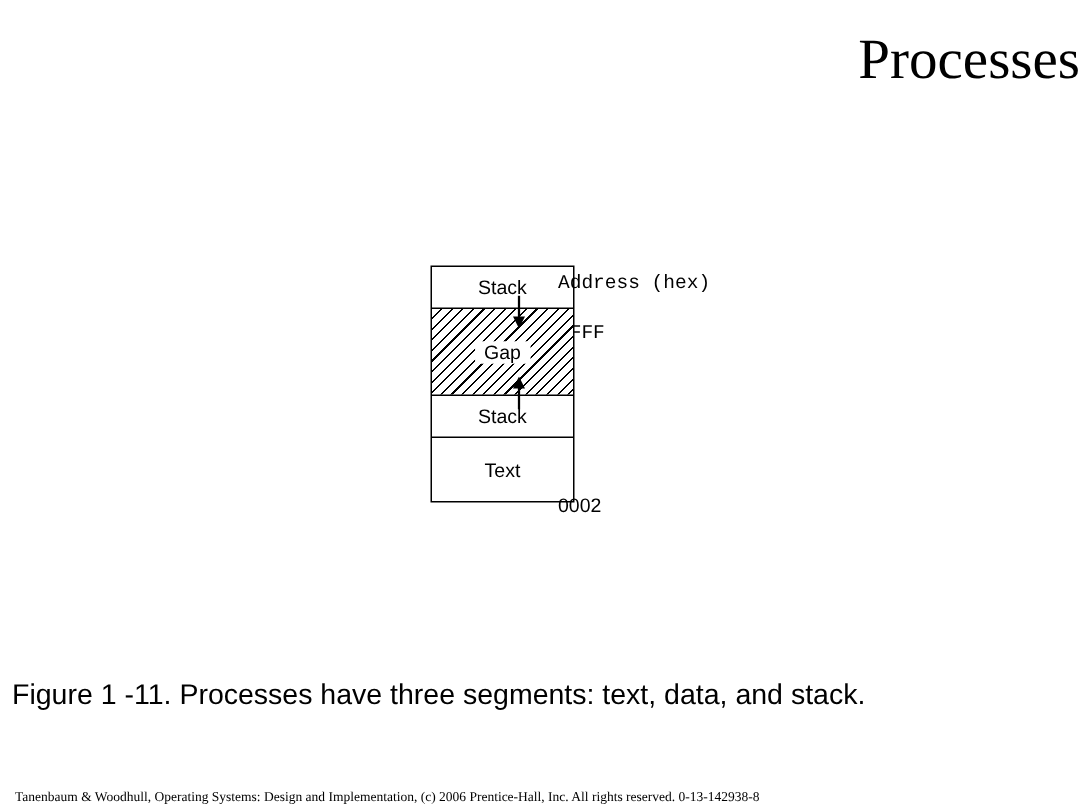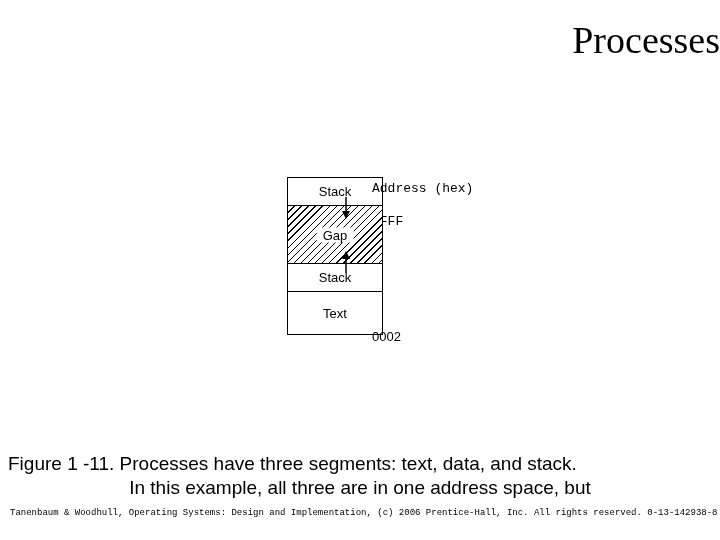--- a/index.html
+++ b/index.html
@@ -123,24 +123,24 @@
     .caption-line1 {
       text-align: left;
     }
     .caption-line2, .caption-line3 {
       text-align: center;
       padding-left: 40px;
       padding-right: 40px;
     }
     .copyright {
       position: absolute;
-      bottom: 22px;
+      bottom: 4px;
       left: 10px;
       font-size: 9px;
-      font-family: Liberation Mono, monospace;
+      font-family: Liberation Serif, serif;
       margin-top: 32px;
     }
   </style>
 </head>
 <body>
 
 <div class="title">Processes</div>
 
 <div class="diagram-area">
   <div class="addr-label">Address (hex)</div>
@@ -162,16 +162,15 @@
   </svg>
 
   <svg class="arrow-up" viewBox="0 0 12 22">
     <line x1="6" y1="22" x2="6" y2="6" stroke="#000" stroke-width="1.5"></line>
     <polygon points="6,0 2,8 10,8" fill="#000"></polygon>
   </svg>
 </div>
 
 <div class="caption">
   <div class="caption-line1">Figure 1 -11. Processes have three segments: text, data, and stack.</div>
-  <div class="caption-line2">In this example, all three are in one address space, but</div>
 </div>
 
 <div class="copyright">Tanenbaum &amp; Woodhull, Operating Systems: Design and Implementation, (c) 2006 Prentice-Hall, Inc. All rights reserved. 0-13-142938-8</div>
 
 </body></html>

